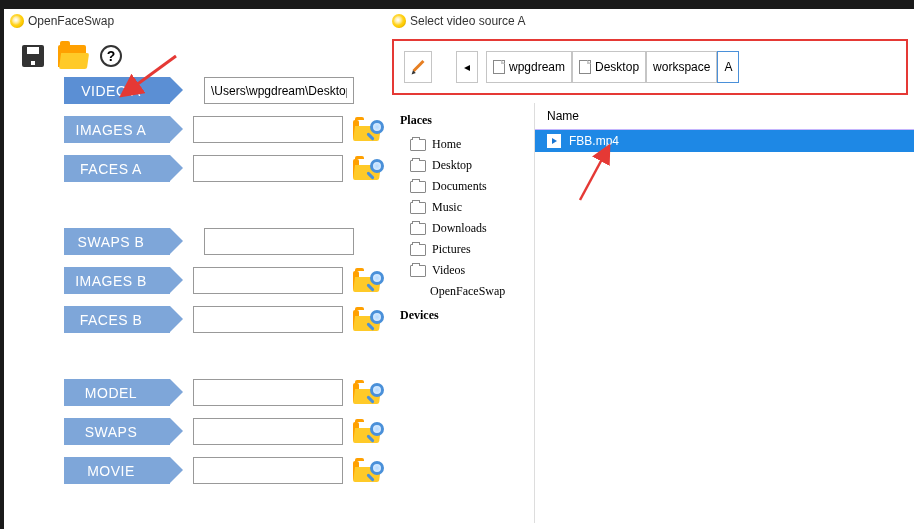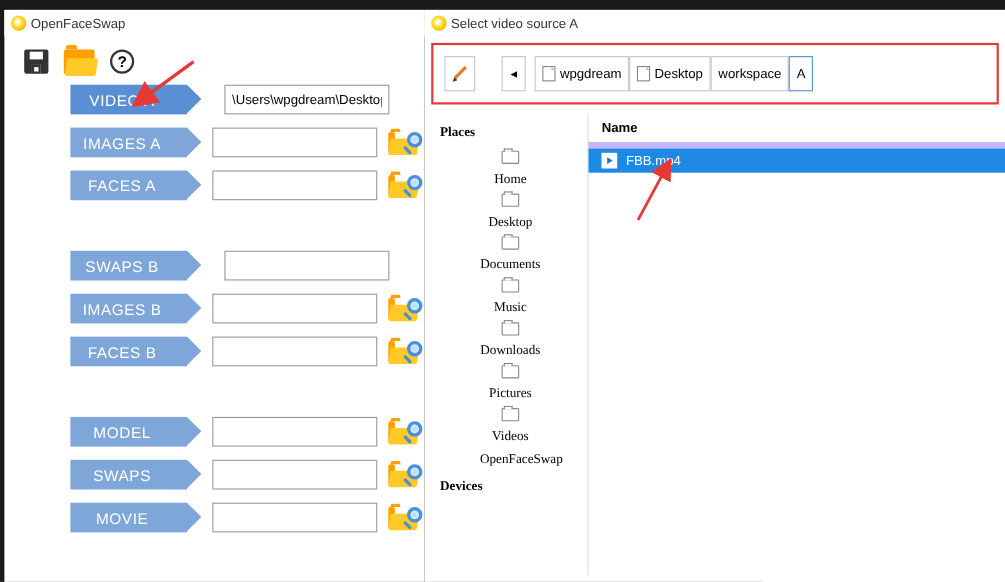--- a/index.html
+++ b/index.html
@@ -47,31 +47,31 @@
 .pencil-icon::after { content: ""; position: absolute; width: 0; height: 0; border-left: 2px solid transparent; border-right: 2px solid transparent; border-top: 4px solid #333; transform: rotate(45deg); bottom: -1px; left: 0; }
 .nav-btn { height: 32px; border: 1px solid #c5c5c5; background: #fff; padding: 0 6px; display: flex; align-items: center; gap: 4px; font-size: 12px; cursor: pointer; }
 .nav-btn.small { width: 22px; justify-content: center; }
 .file-icon-tiny { width: 12px; height: 14px; border: 1px solid #888; background: #fff; position: relative; }
 .file-icon-tiny::before { content: ""; position: absolute; top: -1px; right: -1px; width: 4px; height: 4px; background: #c5c5c5; clip-path: polygon(0 0, 100% 100%, 0 100%); }
 .nav-btn.curr { border: 1px solid #4a90d9; }
 
 .dialog-body { display: flex; margin-top: 8px; height: calc(100% - 100px); }
 .places { width: 148px; padding: 4px 10px; font-family: Liberation Serif, serif; }
 .places h4 { font-size: 12px; font-weight: bold; margin: 6px 0 6px 4px; }
-.places-item { display: flex; align-items: center; gap: 6px; padding: 3px 6px 3px 14px; font-size: 12px; cursor: pointer; flex-direction: column; }
+.places-item { display: flex; align-items: center; gap: 6px; padding: 3px 6px 3px 14px; font-size: 12px; cursor: pointer; }
 .places-item.nested { padding-left: 34px; }
 .folder-tiny { width: 16px; height: 12px; border: 1px solid #888; background: #fff; position: relative; border-radius: 1px; }
 .folder-tiny::before { content: ""; position: absolute; top: -3px; left: 1px; width: 6px; height: 2px; border: 1px solid #888; border-bottom: none; background: #fff; }
 .drive-tiny { width: 16px; height: 12px; border: 1px solid #888; background: #fff; position: relative; border-radius: 1px; }
 .drive-tiny::after { content: ""; position: absolute; top: 3px; left: 2px; width: 4px; height: 2px; background: #3b82f6; }
 .computer-tiny { width: 16px; height: 12px; border: 1px solid #888; background: #fff; border-radius: 1px; position: relative; }
 .computer-tiny::after { content:""; position:absolute; bottom:-3px; left:4px; width:8px; height:2px; background:#888; }
 
 .file-pane { flex: 1; border-left: 1px solid #ddd; }
-.file-header { padding: 6px 12px; font-size: 12px; border-bottom: 6px solid #c4b5fd; font-weight: bold; }
+.file-header { padding: 6px 12px; font-size: 12px; border-bottom: 1px solid #c4b5fd; }
 .file-row { display: flex; align-items: center; gap: 8px; padding: 4px 12px; font-size: 12px; cursor: pointer; }
 .file-row.selected { background: #1e88e5; color: #fff; }
 .mp4-icon { width: 14px; height: 14px; background: #fff; border: 1px solid #888; position: relative; }
 .mp4-icon::before { content: ""; position: absolute; top: 3px; left: 4px; width: 0; height: 0; border-top: 3px solid transparent; border-bottom: 3px solid transparent; border-left: 5px solid #1976d2; }
 .file-row.selected .mp4-icon { border-color: #fff; background: #fff; }
 </style>
 </head>
 <body>
 
 <div class="main-window">

